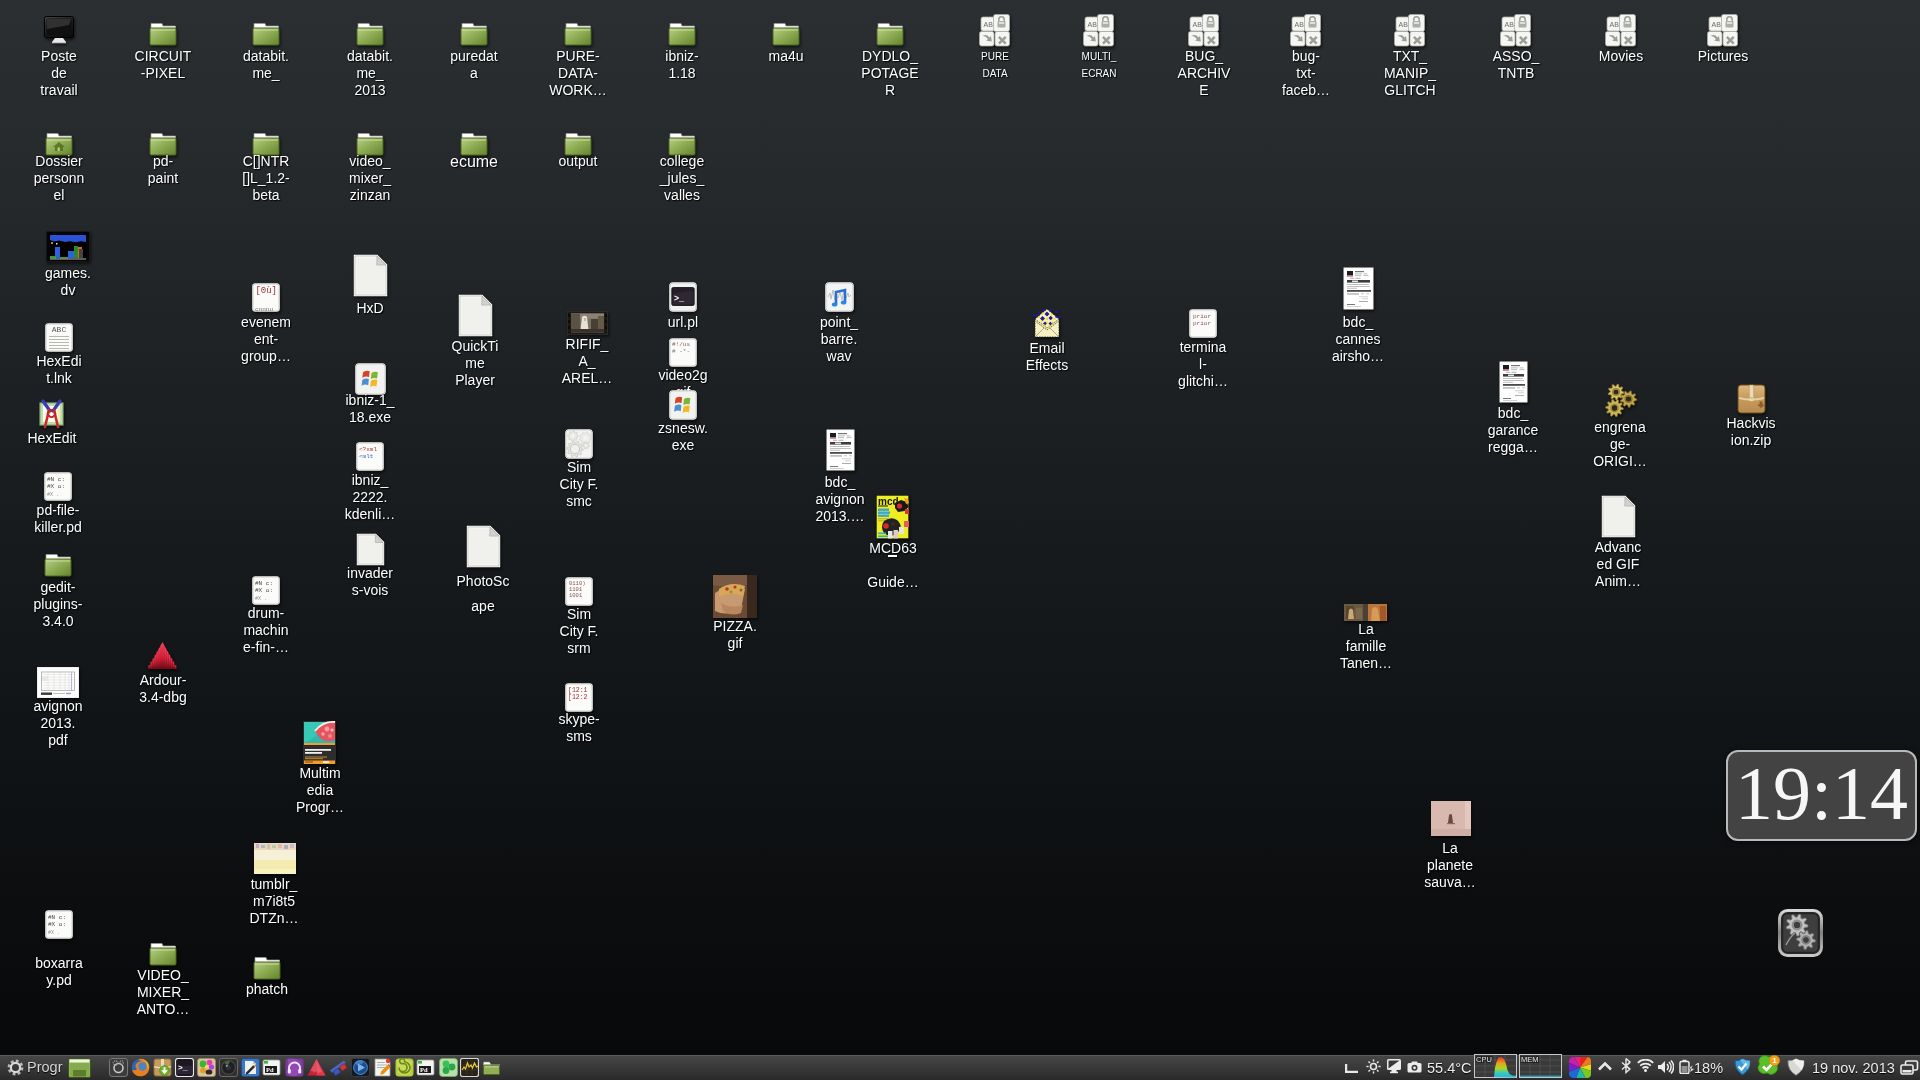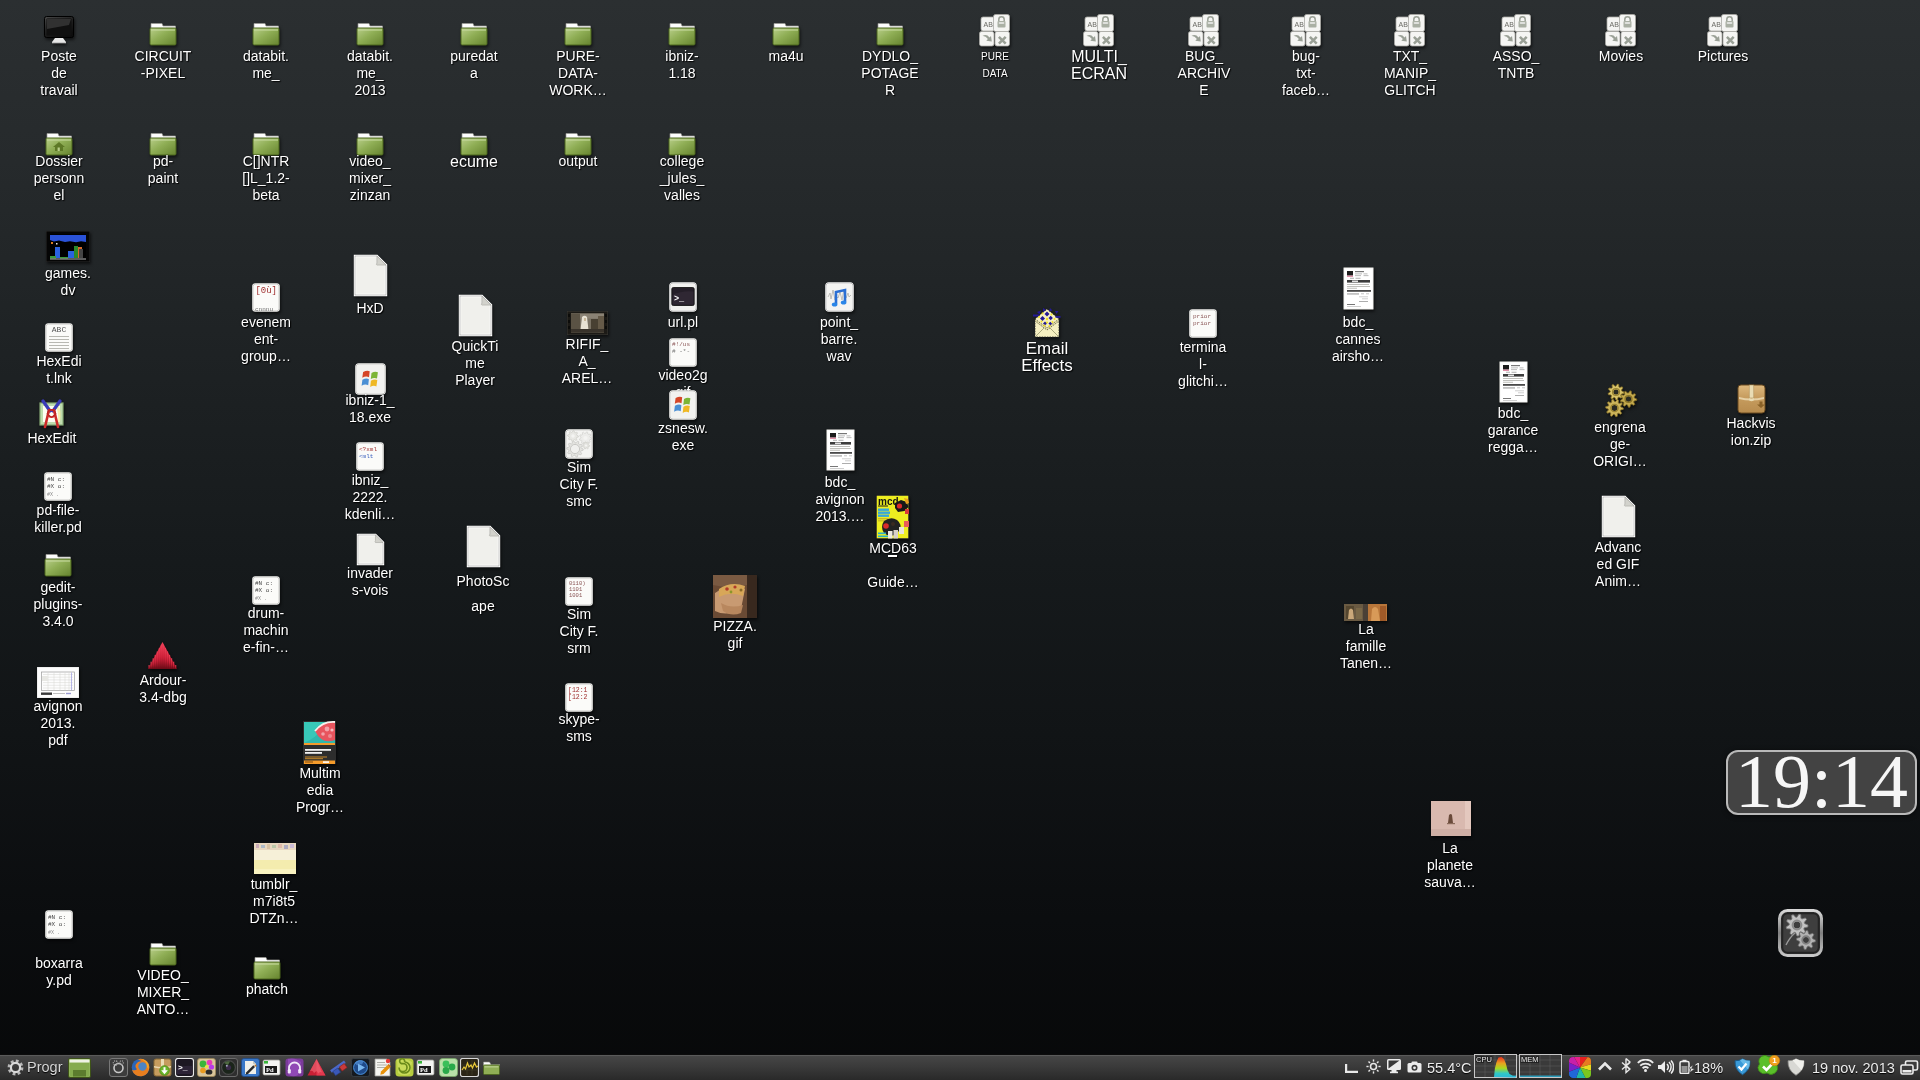--- a/index.html
+++ b/index.html
@@ -142,21 +142,21 @@
     <text x="9.2" y="13" font-family="Liberation Sans" font-size="7" fill="#6a6a64" text-anchor="middle">AB</text>
     <rect x="14.5" y="0.5" width="16" height="17" rx="2" fill="#f5f5f3" stroke="#aaaaa4" stroke-width=".8"></rect>
     <path d="M19.8,7 v-1.5 a2.7,2.7 0 0 1 5.4,0 v1.5" fill="none" stroke="#9aa096" stroke-width="1.5"></path>
     <rect x="18.5" y="7" width="8" height="6.5" rx="1" fill="#aab0a4"></rect>
     <rect x="19.7" y="8.2" width="5.6" height="1.6" rx="0.8" fill="#f0f0ee"></rect>
     <rect x="0.5" y="17.5" width="14.5" height="14.5" rx="2" fill="#f5f5f3" stroke="#aaaaa4" stroke-width=".8"></rect>
     <path d="M3.5,22 q4,-2.5 7,1.5 l1.5,-1.5 0.8,5.5 -5.5,-0.8 1.6,-1.6 q-2.6,-3.6 -5.4,-3.1 z" fill="#9aa096"></path>
     <rect x="16" y="17.5" width="14.5" height="14.5" rx="2" fill="#f5f5f3" stroke="#aaaaa4" stroke-width=".8"></rect>
     <path d="M19,21.2 l1.8,-1.8 2.5,2.5 2.5,-2.5 1.8,1.8 -2.5,2.5 2.5,2.5 -1.8,1.8 -2.5,-2.5 -2.5,2.5 -1.8,-1.8 2.5,-2.5 z" fill="#9aa096" transform="translate(0,2.5)"></path>
   </svg>
-<div class="lb" style="left:1039px;top:48px;font-size:16px;line-height:17px">MULTI_<br>ECRAN</div>
+<div class="lb" style="left:1039px;top:48px;font-size:10px;line-height:17px">MULTI_<br>ECRAN</div>
 <svg style="position:absolute;left:1188px;top:14px;filter:drop-shadow(1px 2px 1.5px rgba(0,0,0,.6));" width="32" height="33" viewBox="0 0 32 33">
     <rect x="2" y="3" width="13.5" height="14" rx="2" fill="#f5f5f3" stroke="#aaaaa4" stroke-width=".8"></rect>
     <text x="9.2" y="13" font-family="Liberation Sans" font-size="7" fill="#6a6a64" text-anchor="middle">AB</text>
     <rect x="14.5" y="0.5" width="16" height="17" rx="2" fill="#f5f5f3" stroke="#aaaaa4" stroke-width=".8"></rect>
     <path d="M19.8,7 v-1.5 a2.7,2.7 0 0 1 5.4,0 v1.5" fill="none" stroke="#9aa096" stroke-width="1.5"></path>
     <rect x="18.5" y="7" width="8" height="6.5" rx="1" fill="#aab0a4"></rect>
     <rect x="19.7" y="8.2" width="5.6" height="1.6" rx="0.8" fill="#f0f0ee"></rect>
     <rect x="0.5" y="17.5" width="14.5" height="14.5" rx="2" fill="#f5f5f3" stroke="#aaaaa4" stroke-width=".8"></rect>
     <path d="M3.5,22 q4,-2.5 7,1.5 l1.5,-1.5 0.8,5.5 -5.5,-0.8 1.6,-1.6 q-2.6,-3.6 -5.4,-3.1 z" fill="#9aa096"></path>
     <rect x="16" y="17.5" width="14.5" height="14.5" rx="2" fill="#f5f5f3" stroke="#aaaaa4" stroke-width=".8"></rect>
@@ -486,21 +486,21 @@
       <circle cx="15" cy="12" r="1.2"></circle>
       <circle cx="19.5" cy="7.5" r="1"></circle>
       <circle cx="22.5" cy="12" r="1"></circle>
       <circle cx="12.5" cy="18.5" r="1.1"></circle>
       <circle cx="17.5" cy="19" r="1"></circle>
       <circle cx="15" cy="15.5" r="1.1"></circle>
       <circle cx="9.5" cy="14.5" r=".9"></circle>
       <circle cx="20.5" cy="15" r=".9"></circle>
     </g>
   </svg>
-<div class="lb" style="left:987px;top:340px;font-size:17px;line-height:17px">Email<br>Effects</div>
+<div class="lb" style="left:987px;top:340px;font-size:14px;line-height:17px">Email<br>Effects</div>
 <svg style="position:absolute;left:1189px;top:309px;filter:drop-shadow(1px 2px 1.5px rgba(0,0,0,.6));" width="28" height="29" viewBox="0 0 28 29">
     <rect x="1" y="1" width="26" height="27" rx="2.5" fill="#fbfbf9" stroke="#fff" stroke-width="1.6"></rect>
     <rect x="1" y="1" width="26" height="27" rx="2.5" fill="none" stroke="#a6a6a0" stroke-width=".6"></rect>
     <text x="4" y="9" font-family="Liberation Mono" font-size="6" fill="#8a5555" text-anchor="start">prior</text>
     <text x="4" y="16" font-family="Liberation Mono" font-size="6" fill="#8a5555" text-anchor="start">prior</text>
   </svg>
 <div class="lb" style="left:1143px;top:339px;font-size:14px;line-height:17px">termina<br>l-<br>glitchi…</div>
 <svg style="position:absolute;left:1343px;top:267px;filter:drop-shadow(1px 2px 1.5px rgba(0,0,0,.6));" width="31" height="43" viewBox="0 0 31 43">
     <rect x="0.8" y="0.8" width="29.4" height="41.4" fill="#fff" stroke="#c8c8c4" stroke-width=".6"></rect>
     <rect x="4" y="4" width="6" height="4.5" fill="#1c1c1c"></rect>
@@ -858,21 +858,21 @@
     <rect x="1.5" y="1.5" width="42" height="45" rx="8" fill="#2e2e2e" stroke="url(#mg)" stroke-width="3"></rect>
     <rect x="4.5" y="4.5" width="36" height="39" rx="5" fill="#3e3e3e" stroke="#232323" stroke-width="1.5"></rect>
     <polygon points="30,16 29.8329,17.9101 26.3296,18.6678 25.755,19.9 27.4265,23.0707 26.0707,24.4265 22.9,22.755 21.6678,23.3296 20.9101,26.8329 19,27 17.6455,23.6815 16.3322,23.3296 13.5,25.5263 11.9293,24.4265 13.0249,21.0137 12.245,19.9 8.66338,19.7622 8.16711,17.9101 11.2,16 11.3185,14.6455 8.66338,12.2378 9.47372,10.5 13.0249,10.9863 13.9863,10.0249 13.5,6.47372 15.2378,5.66338 17.6455,8.3185 19,8.2 20.9101,5.16711 22.7622,5.66338 22.9,9.245 24.0137,10.0249 27.4265,8.92934 28.5263,10.5 26.3296,13.3322 26.6815,14.6455" fill="#c2c2c2" stroke="#7a7a7a" stroke-width="0.8"></polygon>
     <circle cx="19" cy="16" r="3.51" fill="#3e3e3e"></circle>
     <circle cx="19" cy="16" r="4.4" fill="none" stroke="#8a8a8a" stroke-width="2"></circle>
     <polygon points="37.5,31 37.3175,32.8534 34.2824,33.6022 33.654,34.7779 34.7175,37.7175 33.2779,38.899 30.6022,37.2824 29.3266,37.6693 28,40.5 26.1466,40.3175 25.3978,37.2824 24.2221,36.654 21.2825,37.7175 20.101,36.2779 21.7176,33.6022 21.3307,32.3266 18.5,31 18.6825,29.1466 21.7176,28.3978 22.346,27.2221 21.2825,24.2825 22.7221,23.101 25.3978,24.7176 26.6734,24.3307 28,21.5 29.8534,21.6825 30.6022,24.7176 31.7779,25.346 34.7175,24.2825 35.899,25.7221 34.2824,28.3978 34.6693,29.6734" fill="#b2b2b2" stroke="#6a6a6a" stroke-width="0.8"></polygon>
     <circle cx="28" cy="31" r="3.06" fill="#3e3e3e"></circle>
     <circle cx="28" cy="31" r="3.8" fill="none" stroke="#808080" stroke-width="1.8"></circle>
     <path d="M8,36 q4,-8 9,-12" stroke="#9a9a9a" stroke-width="1.4" fill="none"></path>
   </svg>
-<div style="position:absolute;left:1726px;top:750px;width:191px;height:65px;background:#434343;border:2.5px solid #b9b9b9;border-radius:12px;box-sizing:border-box;box-shadow:0 1px 5px rgba(0,0,0,.6)">
+<div style="position:absolute;left:1726px;top:750px;width:191px;height:91px;background:#434343;border:2.5px solid #b9b9b9;border-radius:12px;box-sizing:border-box;box-shadow:0 1px 5px rgba(0,0,0,.6)">
     <div style="position:absolute;left:0;right:0;top:47%;text-align:center;font-family:'Liberation Serif',serif;font-size:76px;color:#f6f6f6;transform:translateY(-50%)">19:14</div>
   </div>
 <div style="position:absolute;left:0;top:1054px;width:1920px;height:26px;background:linear-gradient(#474747,#3a3a3a 45%,#282828);border-top:1px solid #0c0c0c;box-shadow:inset 0 1px 0 #5a5a5a"></div>
 <svg style="position:absolute;left:6px;top:1058px" width="19" height="19" viewBox="0 0 19 19">
     <circle cx="9.5" cy="9.5" r="6.2" fill="none" stroke="#b8b8b8" stroke-width="3.4" stroke-dasharray="2.6 2.2"></circle>
     <circle cx="9.5" cy="9.5" r="4.6" fill="none" stroke="#d8d8d8" stroke-width="2.2"></circle>
   </svg>
 <div style="position:absolute;left:27px;top:1059px;font-family:'Liberation Sans';font-size:14.5px;color:#d6d6d6;text-shadow:0 1px 1px #000">Progr</div>
 <svg style="position:absolute;left:68px;top:1058px" width="23" height="20" viewBox="0 0 23 20">
     <rect x="0.5" y="0.5" width="22" height="19" rx="1.5" fill="#8fb45a" stroke="#3e5318" stroke-width="1"></rect>

